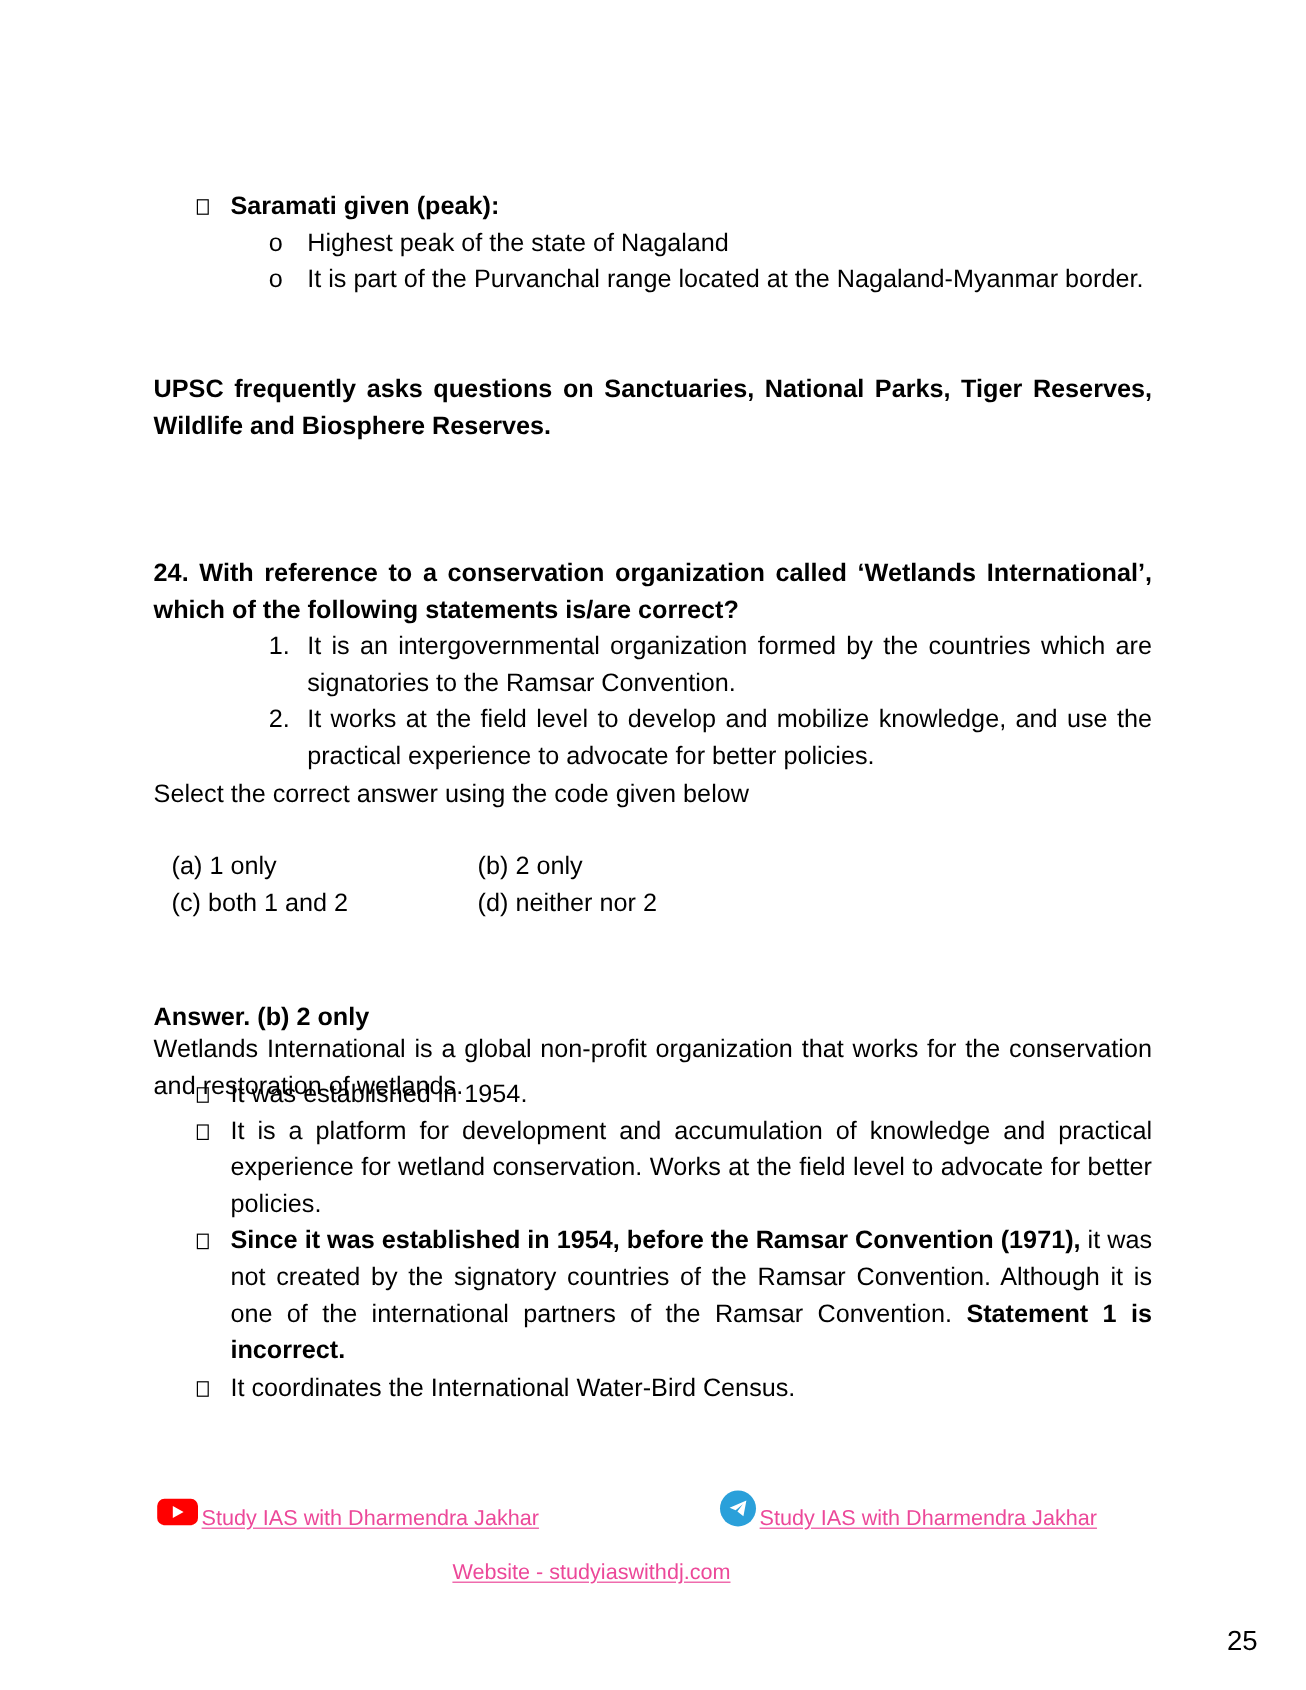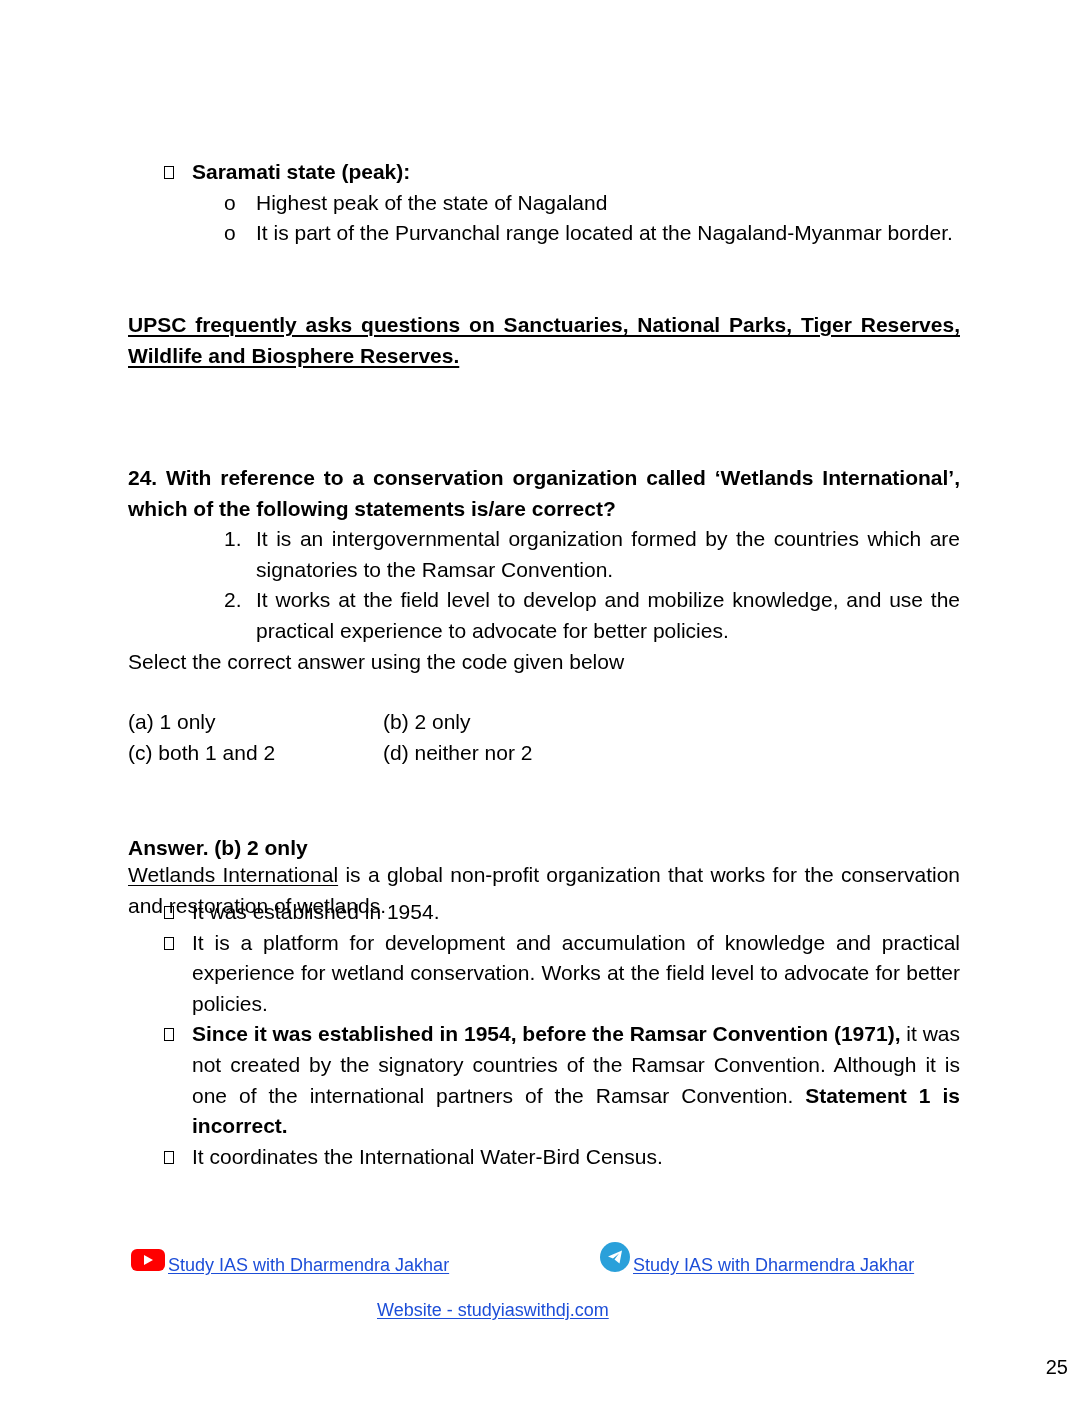--- a/index.html
+++ b/index.html
@@ -23,21 +23,21 @@
       width: 1088px;
       height: 1408px;
     }
     .block {
       position: absolute;
       left: 128px;
       width: 832px;
     }
     .justify { text-align: justify; text-align-last: left; }
     .bold { font-weight: bold; }
-    .u { text-decoration: underline; text-underline-offset: 3px; text-decoration-thickness: 1.5px; }
+    .u { text-underline-offset: 3px; text-decoration-thickness: 1.5px; }
 
     
     .sq-item {
       position: relative;
       padding-left: 64px;
     }
     .sq-box {
       position: absolute;
       left: 36px;
       top: 9px;
@@ -63,27 +63,27 @@
       position: absolute;
       left: 96px;
       top: 0;
     }
 
     .options {
       position: absolute;
       left: 128px;
       width: 600px;
     }
-    .opt-row { display: flex; }
+    .opt-row { display: flex; margin-left: 15px; }
     .opt-cell { width: 255px; }
 
     
     .footer-link {
       position: absolute;
-      color: #1d4ed8;
+      color: #ec4899;
       font-size: 18px;
       line-height: 24px;
       text-decoration: underline;
       text-underline-offset: 2px;
       cursor: pointer;
     }
     .yt-icon {
       position: absolute;
       left: 131px;
       top: 1249px;
@@ -106,35 +106,35 @@
       left: 600px;
       top: 1242px;
       width: 30px;
       height: 30px;
       background: #2aa0da;
       border-radius: 50%;
     }
     .tg-icon svg { position: absolute; left: 6px; top: 6px; }
     .page-number {
       position: absolute;
-      right: 20px;
+      right: 40px;
       top: 1352px;
-      font-size: 20px;
+      font-size: 23px;
       line-height: 30px;
     }
   </style>
 </head>
 <body>
 
 <div class="page">
 
   <div class="block" style="top:157px;">
     <div class="sq-item">
       <span class="sq-box"></span>
-      <span class="bold">Saramati state (peak):</span>
+      <span class="bold">Saramati given (peak):</span>
     </div>
     <div class="o-item">
       <span class="o-mark">o</span>
       <span>Highest peak of the state of Nagaland</span>
     </div>
     <div class="o-item justify" style="width:704px;">
       <span class="o-mark">o</span>
       <span>It is part of the Purvanchal range located at the Nagaland-Myanmar border.</span>
     </div>
   </div>

